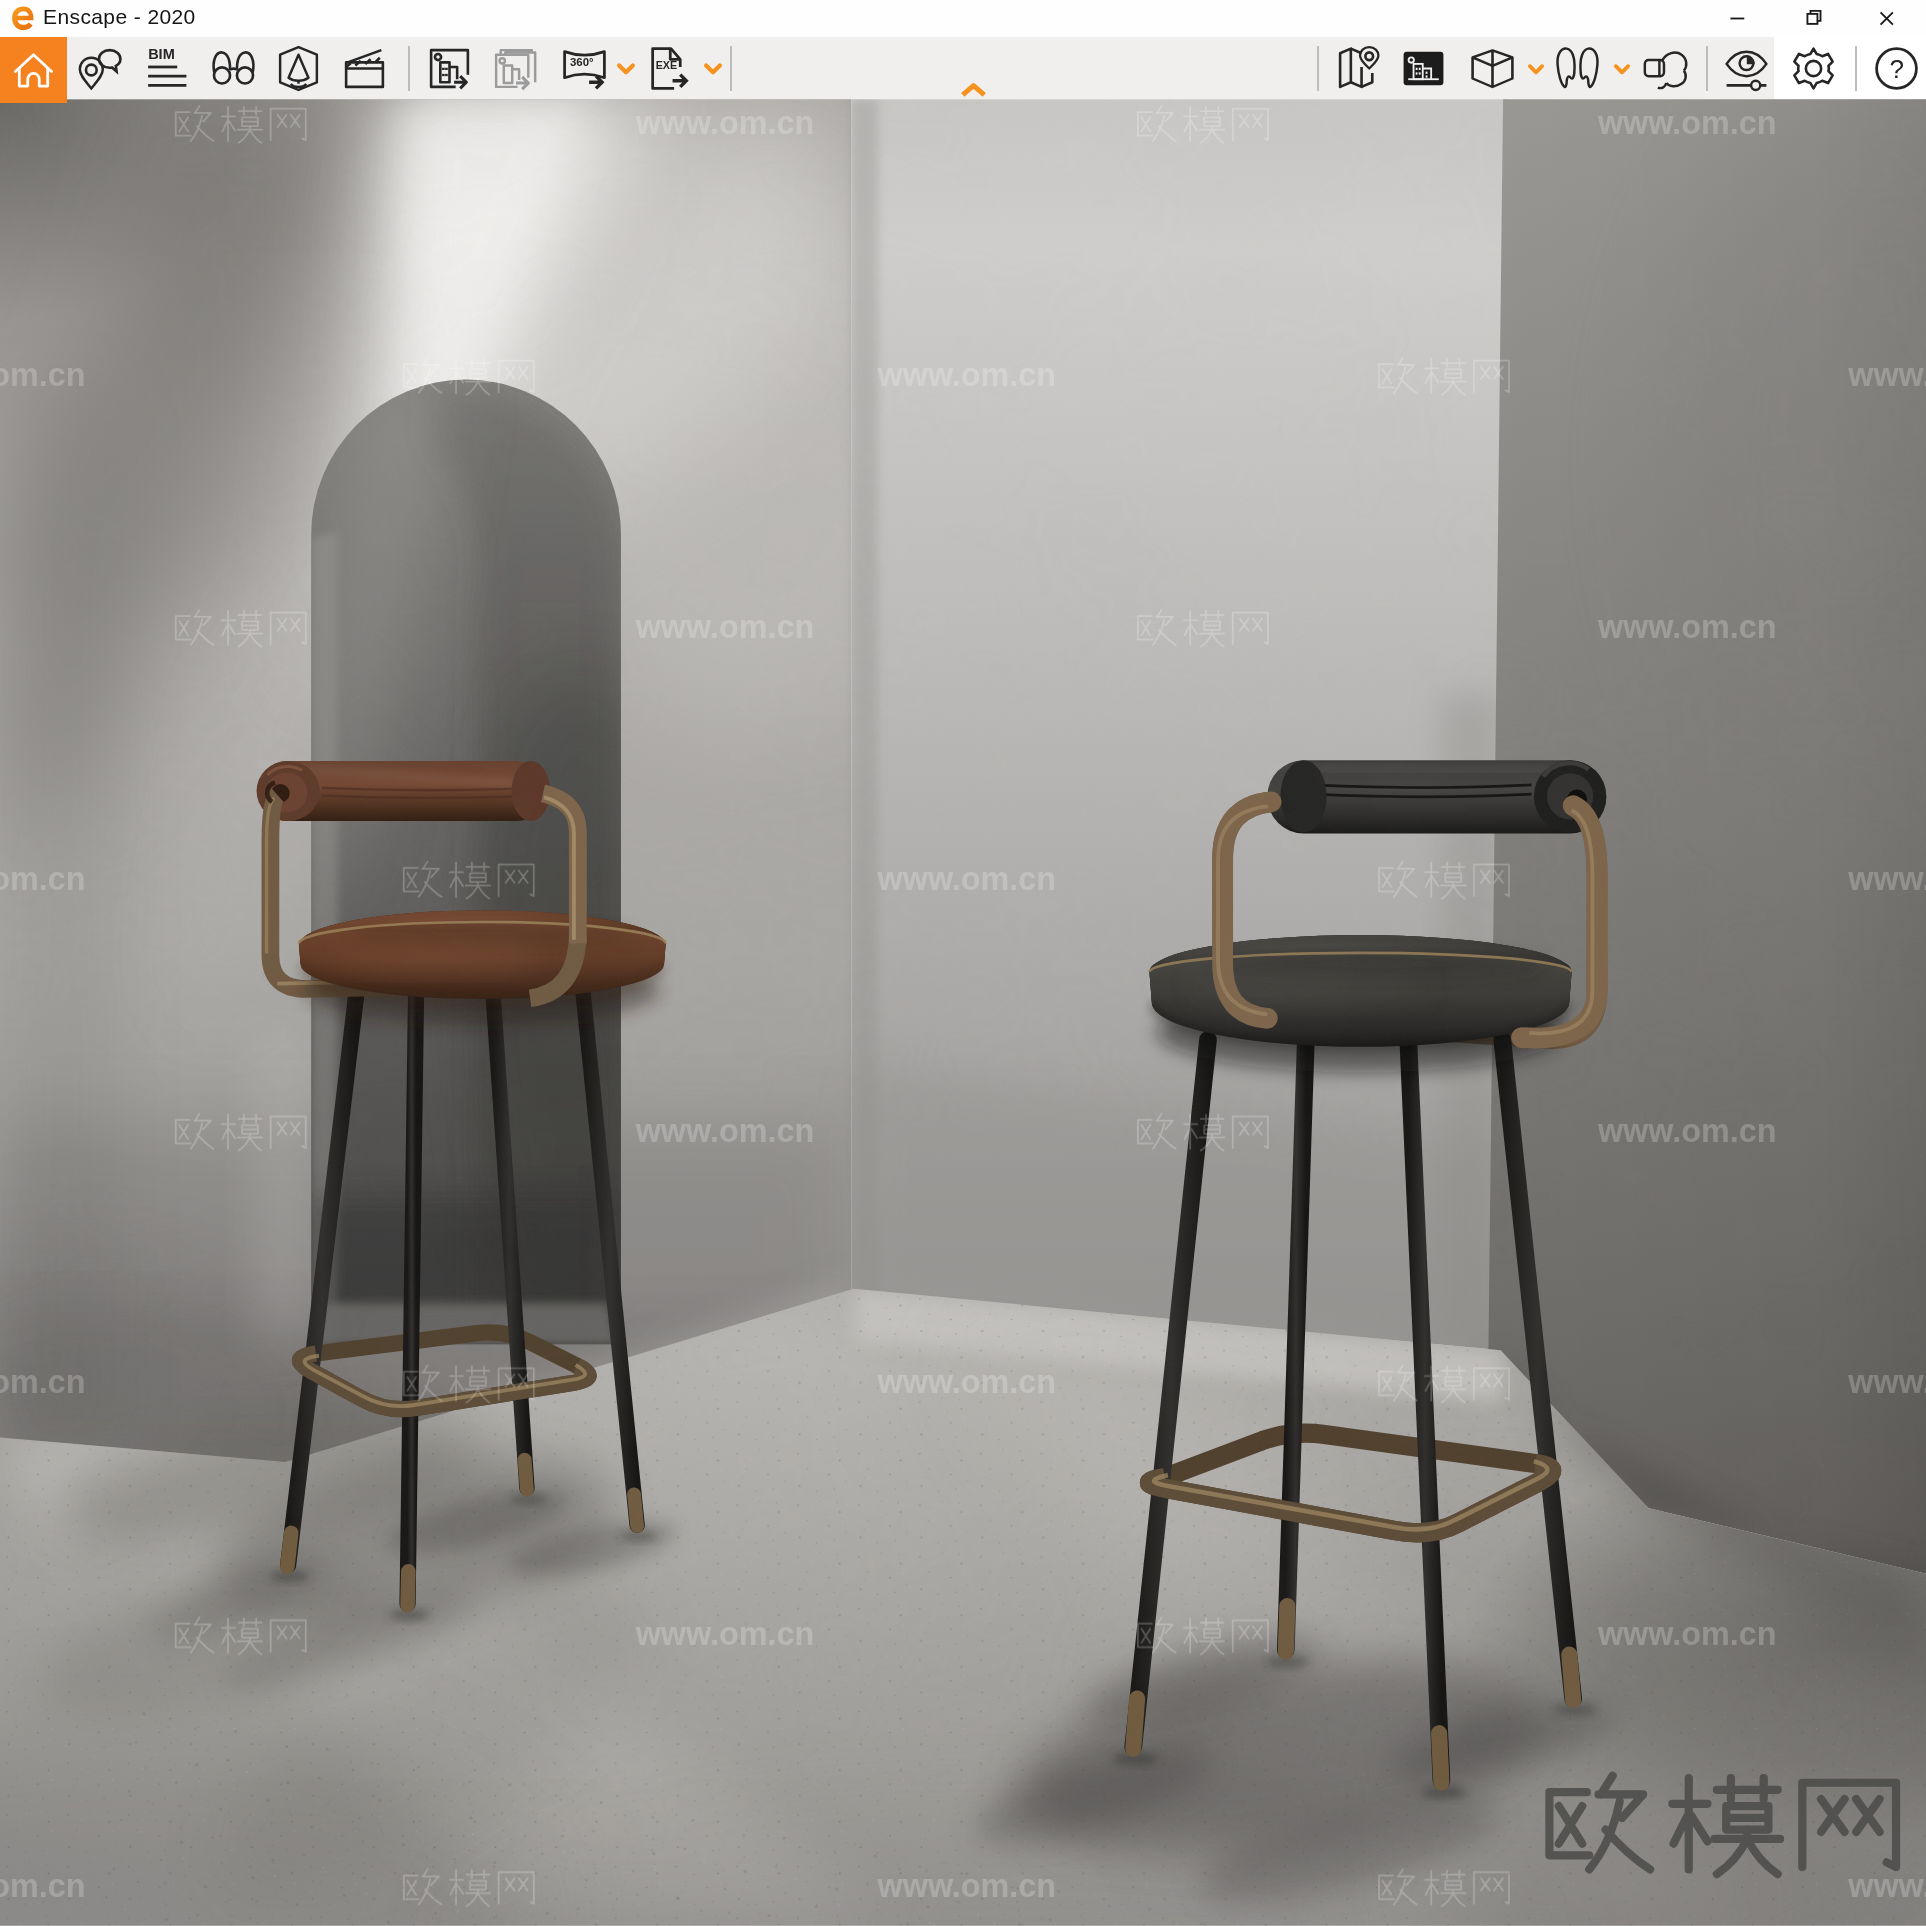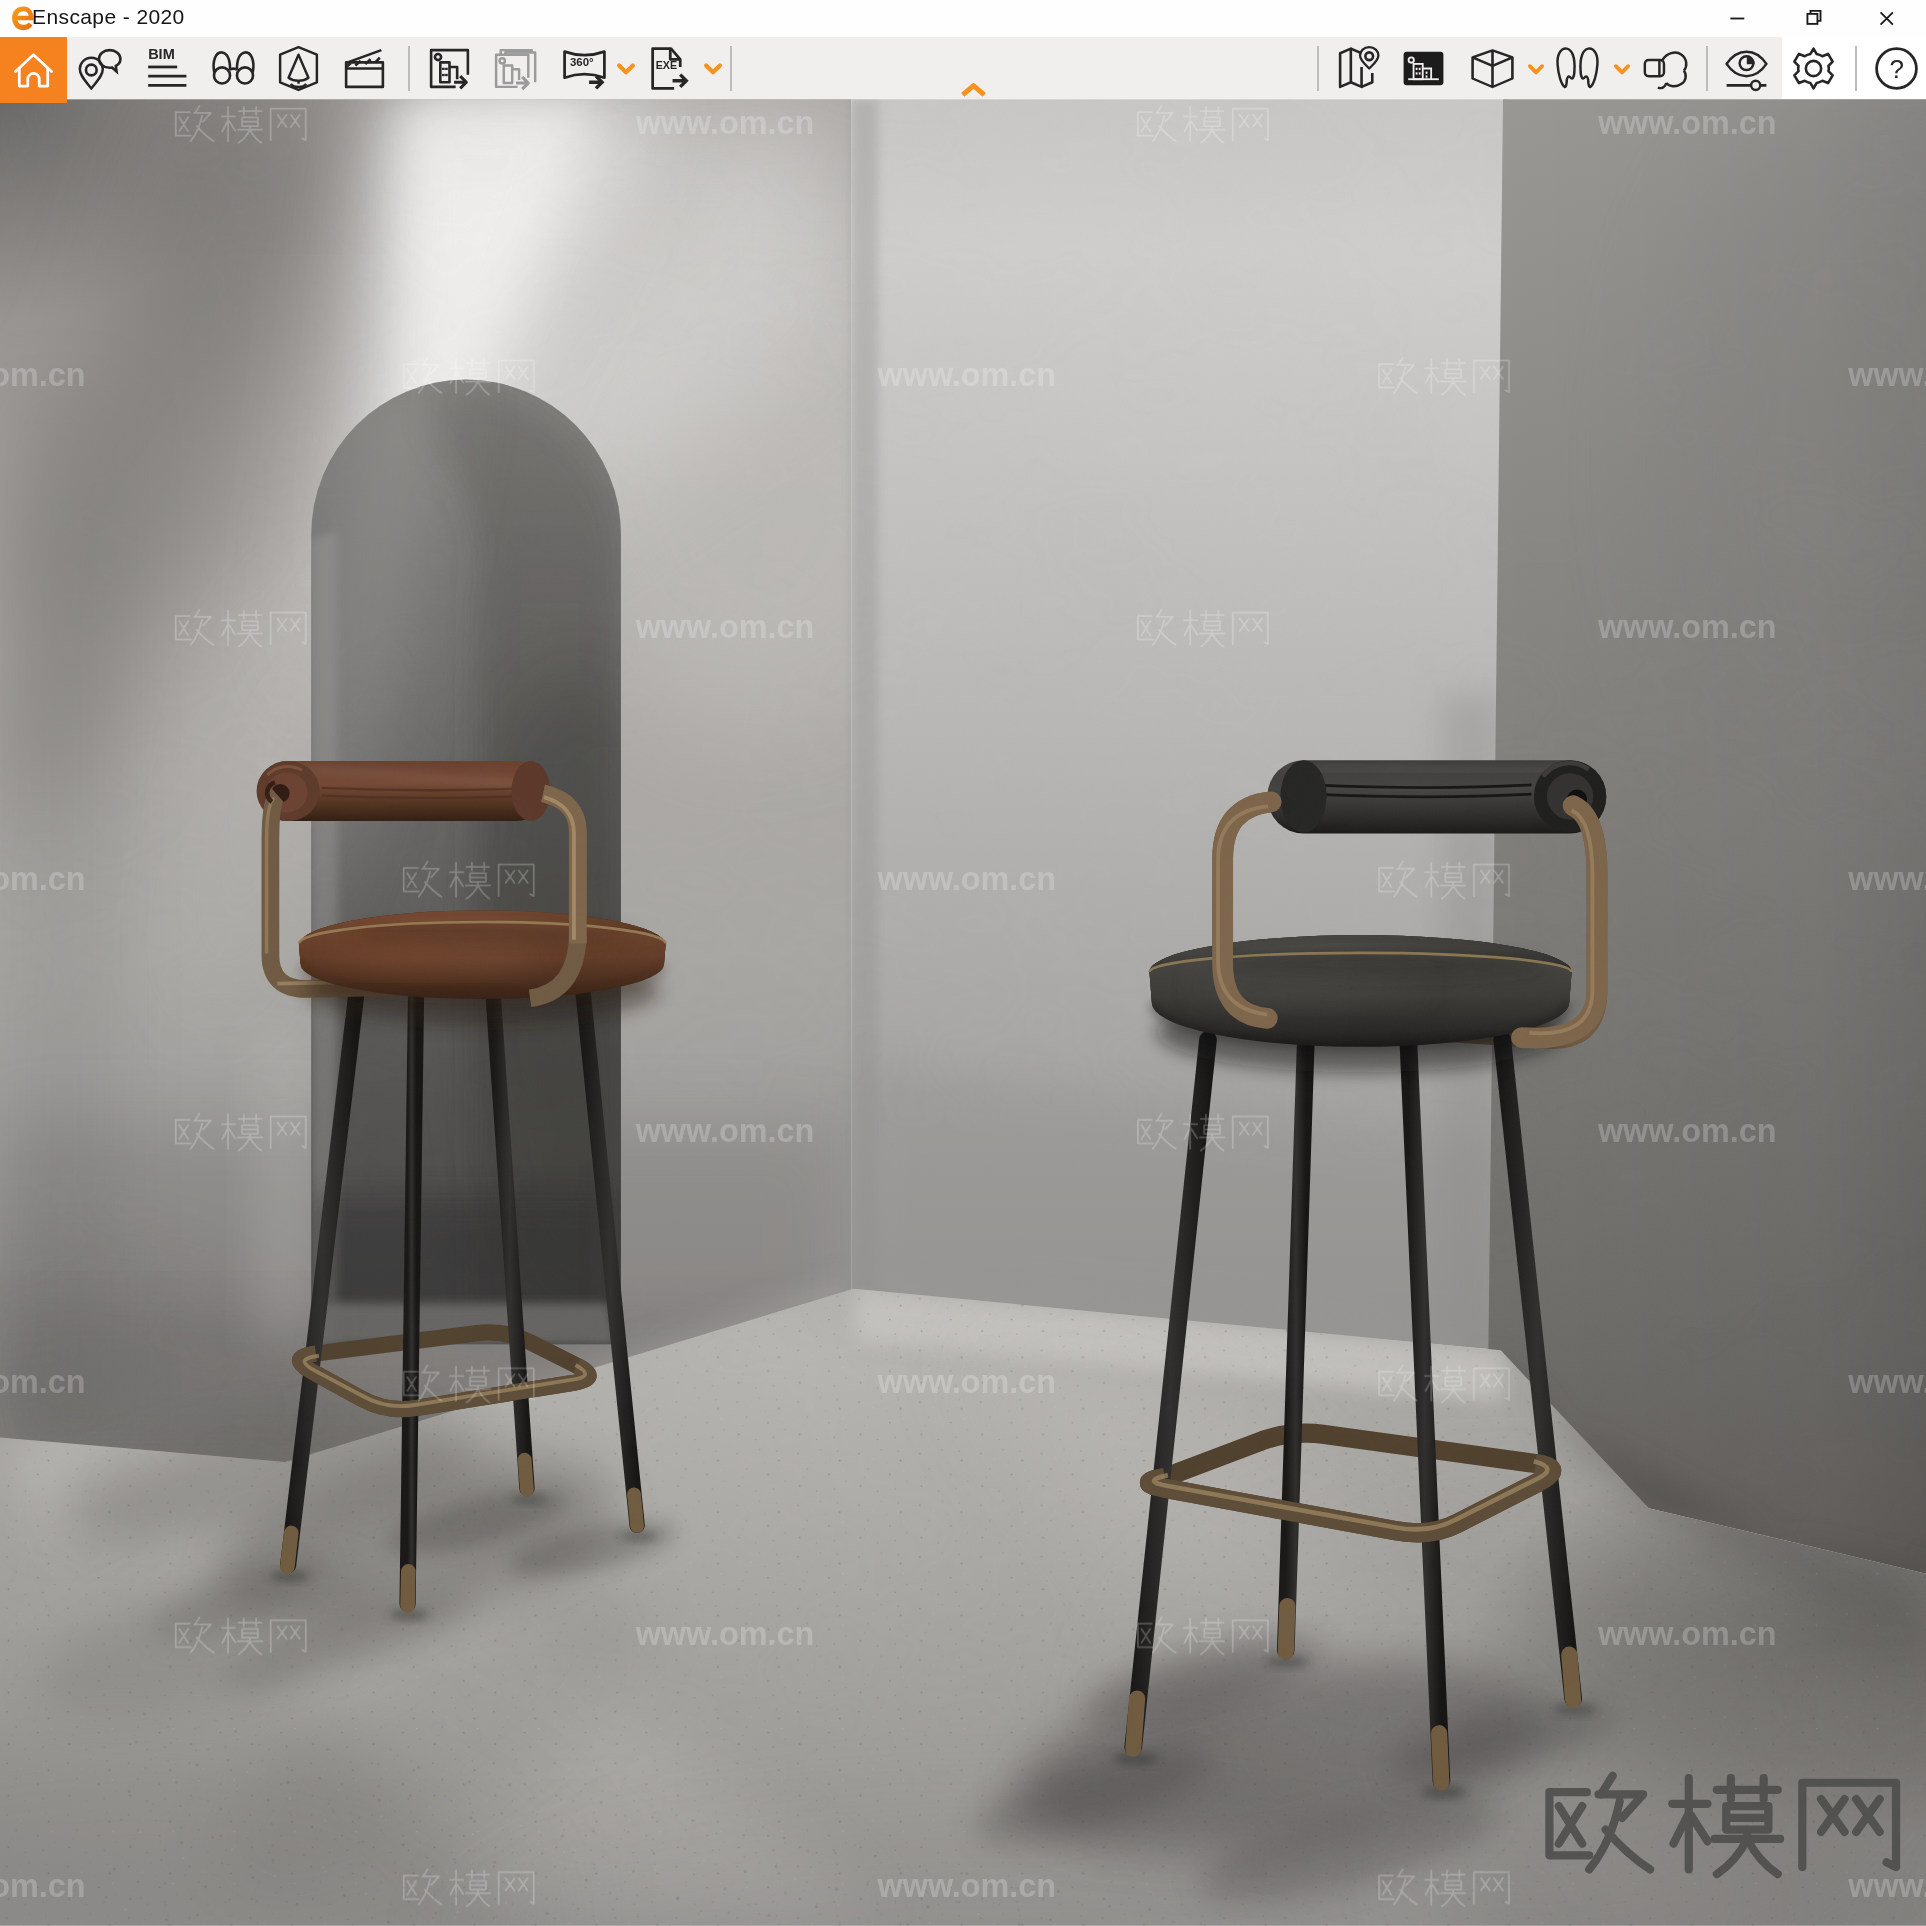--- a/index.html
+++ b/index.html
@@ -1,18 +1,18 @@
 <!DOCTYPE html>
 <html style="font-size:12.3px"><head>
 <meta charset="utf-8">
 <style>
 html,body{margin:0;padding:0;width:1926px;height:1926px;overflow:hidden;background:#fff;font-family:"Liberation Sans",sans-serif;}
 #titlebar{position:absolute;top:0;left:0;width:1926px;height:37px;background:#fefefe;z-index:30;}
-#title-text{position:absolute;left:32px;top:4.6px;font-size:21px;color:#151515;letter-spacing:0.4px;}
-#toolbar{position:absolute;top:37px;left:0;width:1774px;height:62px;background:#f0efee;z-index:20;padding-left:8px;}
+#title-text{position:absolute;left:43px;top:4.6px;font-size:21px;color:#151515;letter-spacing:0.4px;}
+#toolbar{position:absolute;top:37px;left:0;width:1774px;height:62px;background:#f0efee;z-index:20;}
 #homebtn{position:absolute;left:0;top:0;width:67px;height:66px;background:#f5821f;}
 .tbi{position:absolute;top:7px;}
 .sep{position:absolute;top:9.2px;width:1.5px;height:45px;background:#bdbcba;}
 #viewport{position:absolute;top:99px;left:0;z-index:1;}
 </style>
 </head>
 <body>
 <div id="titlebar">
   <svg width="35" height="35" style="position:absolute;left:6.2px;top:1.5px" viewBox="0 0 46 46">
     <defs>

